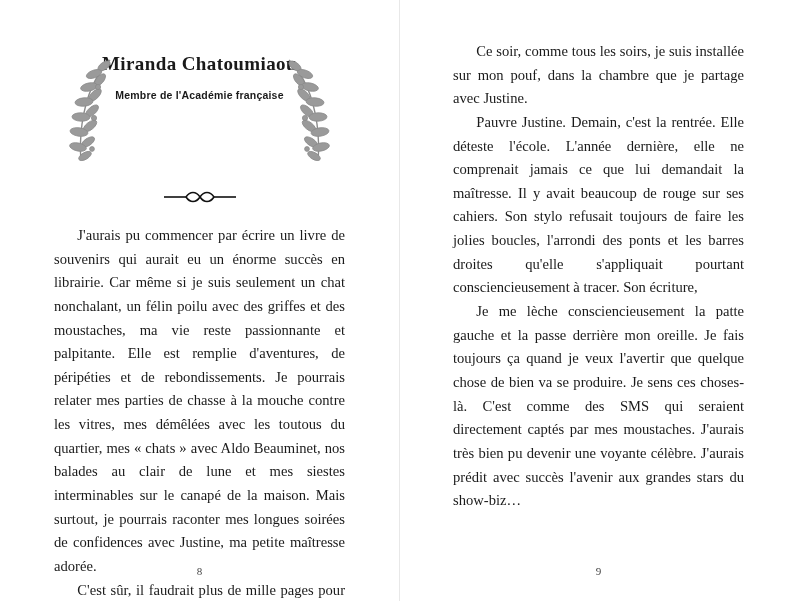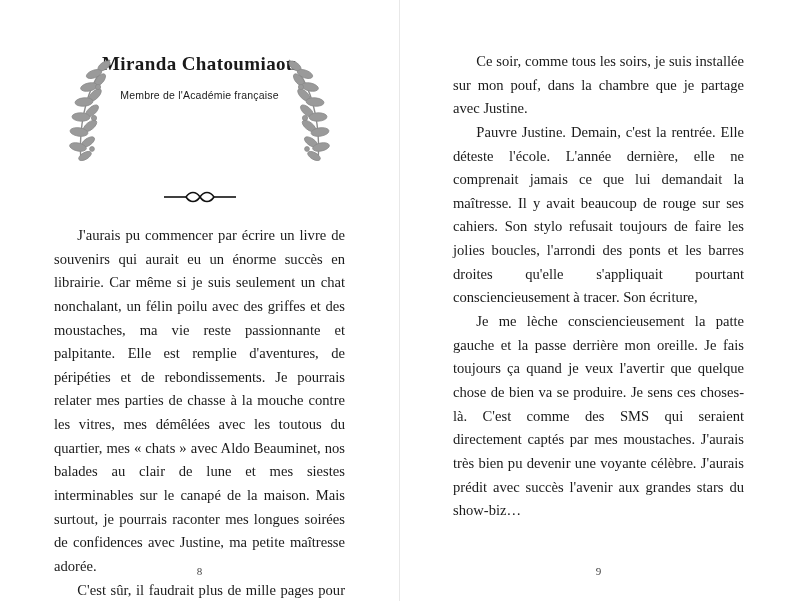--- a/index.html
+++ b/index.html
@@ -59,21 +59,21 @@
   }
   .subtitle {
     font-family: "Liberation Serif", serif;
     font-style: italic;
     font-size: 14px;
     margin: 10px 0 0 0;
   }
   .affiliation {
     font-family: "Liberation Sans", sans-serif;
     font-size: 10.5px;
-    font-weight: normal;
+    font-weight: bold;
     letter-spacing: 0.2px;
     margin: 14px 0 0 0;
   }
   .branch {
     position: absolute;
     top: 0;
     width: 72px;
     height: 112px;
     color: #8e8e8e;
   }
@@ -97,21 +97,20 @@
     hyphens: manual;
   }
   .body-text p {
     margin: 0;
     text-indent: 1.6em;
   }
   .page-right .body-text p {
     text-indent: 1.6em;
   }
   .page-right .body-text {
-    margin-top: 10px;
   }
 
   
   .folio {
     position: absolute;
     bottom: 24px;
     left: 0;
     width: 100%;
     text-align: center;
     font-family: "Liberation Serif", serif;

